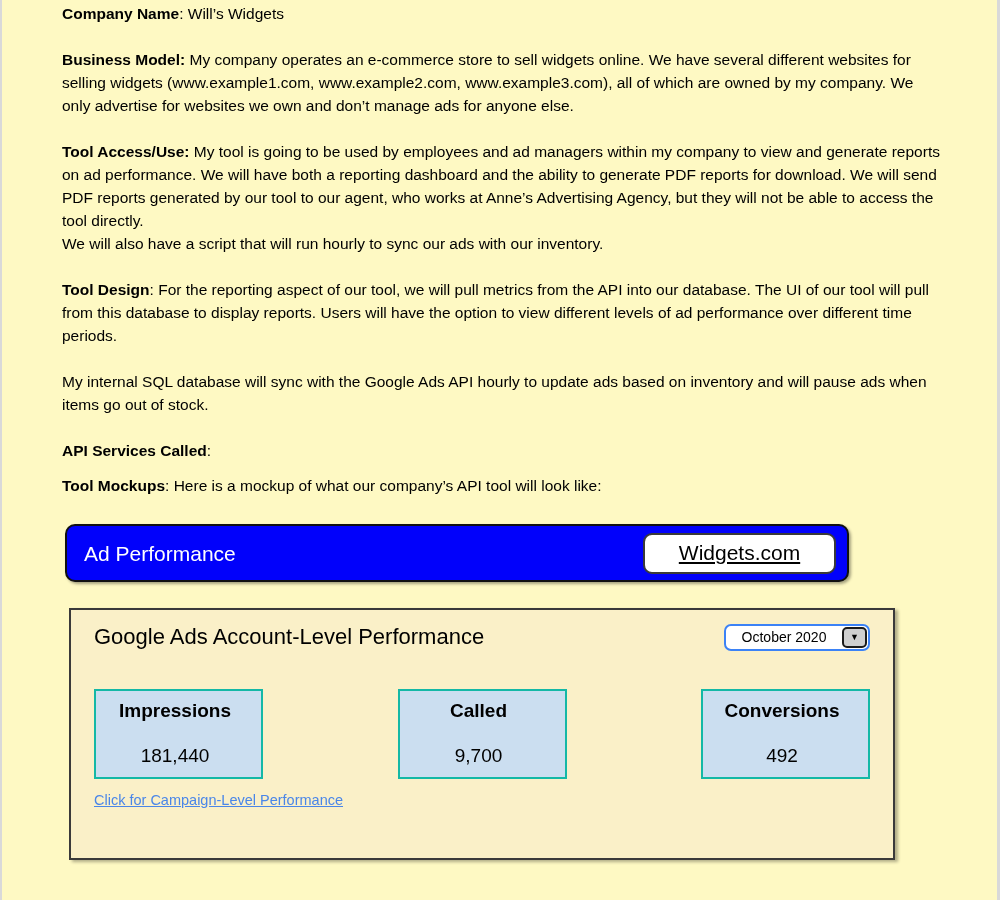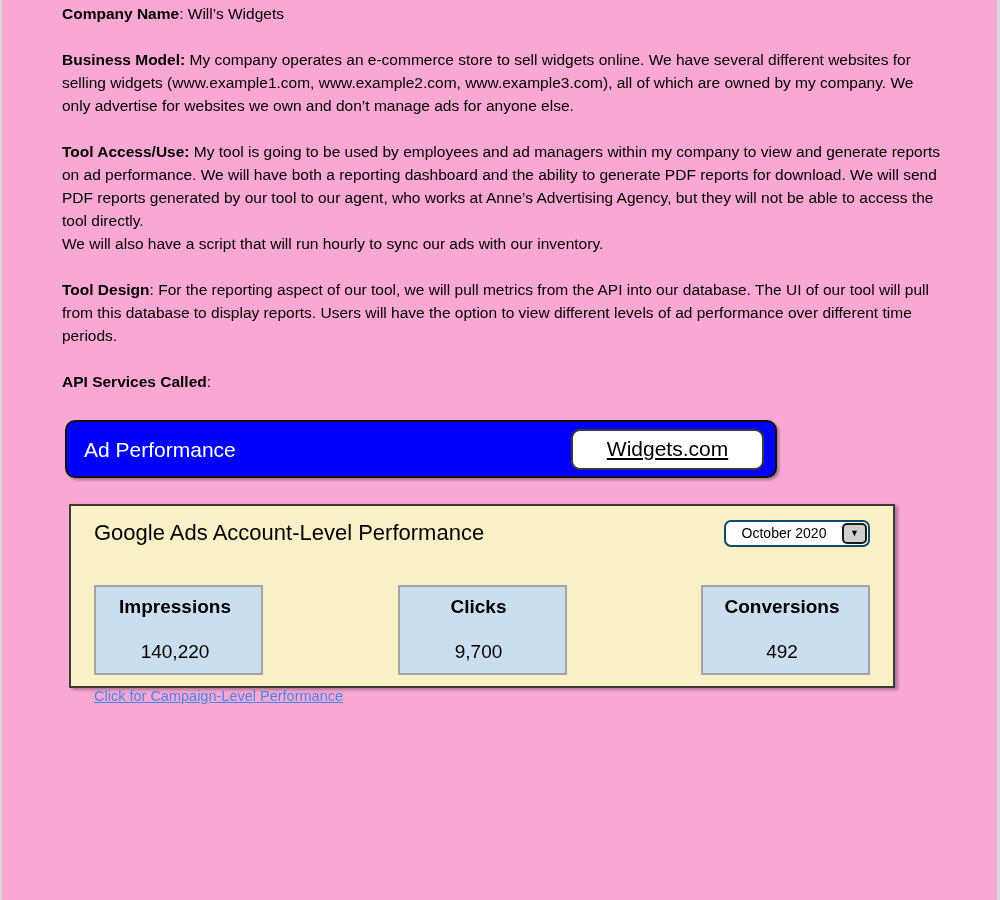--- a/index.html
+++ b/index.html
@@ -1,40 +1,40 @@
 <!DOCTYPE html>
 <html><head>
 <meta charset="utf-8">
 <style>
   * { box-sizing: border-box; }
   html, body { margin: 0; padding: 0; background: #ffffff; }
   .page {
     position: relative;
     width: 1000px;
     height: 900px;
-    background: #f9a8d4;
+    background: #fef9c3;
     border-left: 2px solid #d9d9d9;
     border-right: 3px solid #d9d9d9;
     padding: 2px 55px 0 60px;
     font-family: "Liberation Sans", sans-serif;
     font-size: 15.5px;
     line-height: 23px;
     color: #000000;
     overflow: hidden;
   }
   p { margin: 0 0 23px 0; }
   strong { font-weight: bold; }
   .doc-link { color: #1155cc; text-decoration: underline; cursor: pointer; }
   ul.bullets { margin: 0 0 23px 0; padding-left: 58px; }
   ul.bullets li { line-height: 23px; padding-left: 4px; }
 
   
   .blue-bar {
     margin: 27px 0 26px 3px;
-    width: 712px;
+    width: 784px;
     height: 58px;
     background: #0101fb;
     border: 2px solid #111111;
     border-radius: 10px;
     box-shadow: 2px 2px 3px rgba(0,0,0,0.35);
     display: flex;
     align-items: center;
     justify-content: space-between;
     padding: 0 11px 0 17px;
   }
@@ -49,38 +49,38 @@
     font-size: 21px;
     color: #000000;
     cursor: pointer;
     text-decoration: underline;
   }
 
   
   .panel {
     margin-left: 7px;
     width: 826px;
-    height: 184px;
+    height: 252px;
     background: #faf0c8;
     border: 2px solid #3a3a3a;
     box-shadow: 3px 2px 3px rgba(0,0,0,0.3);
     padding: 12px 23px 0 23px;
   }
   .panel-head {
     display: flex;
     align-items: center;
     justify-content: space-between;
   }
   .panel-title { font-size: 22px; line-height: 30px; }
   .dropdown {
     display: flex;
     align-items: center;
     height: 27px;
     background: #ffffff;
-    border: 2px solid #0c4a6e;
+    border: 2px solid #3b82f6;
     border-radius: 7px;
     cursor: pointer;
   }
   .dropdown-value {
     font-size: 14px;
     line-height: 1;
     min-width: 116px;
     text-align: center;
     padding: 0 8px;
   }
@@ -100,21 +100,21 @@
 
   .cards {
     display: flex;
     justify-content: space-between;
     margin-top: 37px;
   }
   .card {
     width: 169px;
     height: 90px;
     background: #cbdef0;
-    border: 2px solid #a3a3a3;
+    border: 2px solid #14b8a6;
     display: flex;
     flex-direction: column;
     align-items: center;
     justify-content: space-between;
     padding: 10px 11px 12px 4px;
   }
   .card-label { font-weight: bold; font-size: 19px; line-height: 1; }
   .card-value { font-size: 19px; line-height: 1; }
 
   .mock-link {
@@ -133,48 +133,50 @@
 <div class="page">
 
   <p><strong>Company Name</strong><span>: Will’s Widgets</span></p>
 
   <p><strong>Business Model:</strong><span> My company operates an e-commerce store to sell widgets online. We have several different websites for selling widgets (www.example1.com, www.example2.com, www.example3.com), all of which are owned by my company. We only advertise for websites we own and don’t manage ads for anyone else.</span></p>
 
   <p><strong>Tool Access/Use:</strong><span> My tool is going to be used by employees and ad managers within my company to view and generate reports on ad performance. We will have both a reporting dashboard and the ability to generate PDF reports for download. We will send PDF reports generated by our tool to our agent, who works at Anne’s Advertising Agency, but they will not be able to access the tool directly.</span><br><span>We will also have a script that will run hourly to sync our ads with our inventory.</span></p>
 
   <p><strong>Tool Design</strong><span>: For the reporting aspect of our tool, we will pull metrics from the API into our database. The UI of our tool will pull from this database to display reports. Users will have the option to view different levels of ad performance over different time periods.</span></p>
 
+  <p><span>My internal SQL database will sync with the Google Ads API hourly to update ads based on inventory and will pause ads when items go out of stock.</span></p>
 
   <p style="margin-bottom:12px"><strong>API Services Called</strong><span>:</span></p>
 
 
+  <p><strong>Tool Mockups</strong><span>: Here is a mockup of what our company’s API tool will look like:</span></p>
 
   <div class="blue-bar">
     <span class="bar-title">Ad Performance</span>
     <button class="site-btn">Widgets.com</button>
   </div>
 
   <div class="panel">
     <div class="panel-head">
       <span class="panel-title">Google Ads Account-Level Performance</span>
       <div class="dropdown">
         <span class="dropdown-value">October 2020</span>
         <span class="dropdown-btn">
             <span class="arrow">▼</span>
           </span>
       </div>
     </div>
 
     <div class="cards">
       <div class="card">
         <div class="card-label">Impressions</div>
-        <div class="card-value">140,220</div>
+        <div class="card-value">181,440</div>
       </div>
       <div class="card">
-        <div class="card-label">Clicks</div>
+        <div class="card-label">Called</div>
         <div class="card-value">9,700</div>
       </div>
       <div class="card">
         <div class="card-label">Conversions</div>
         <div class="card-value">492</div>
       </div>
     </div>
 
     <a href="#" class="mock-link">Click for Campaign-Level Performance</a>
   </div>

